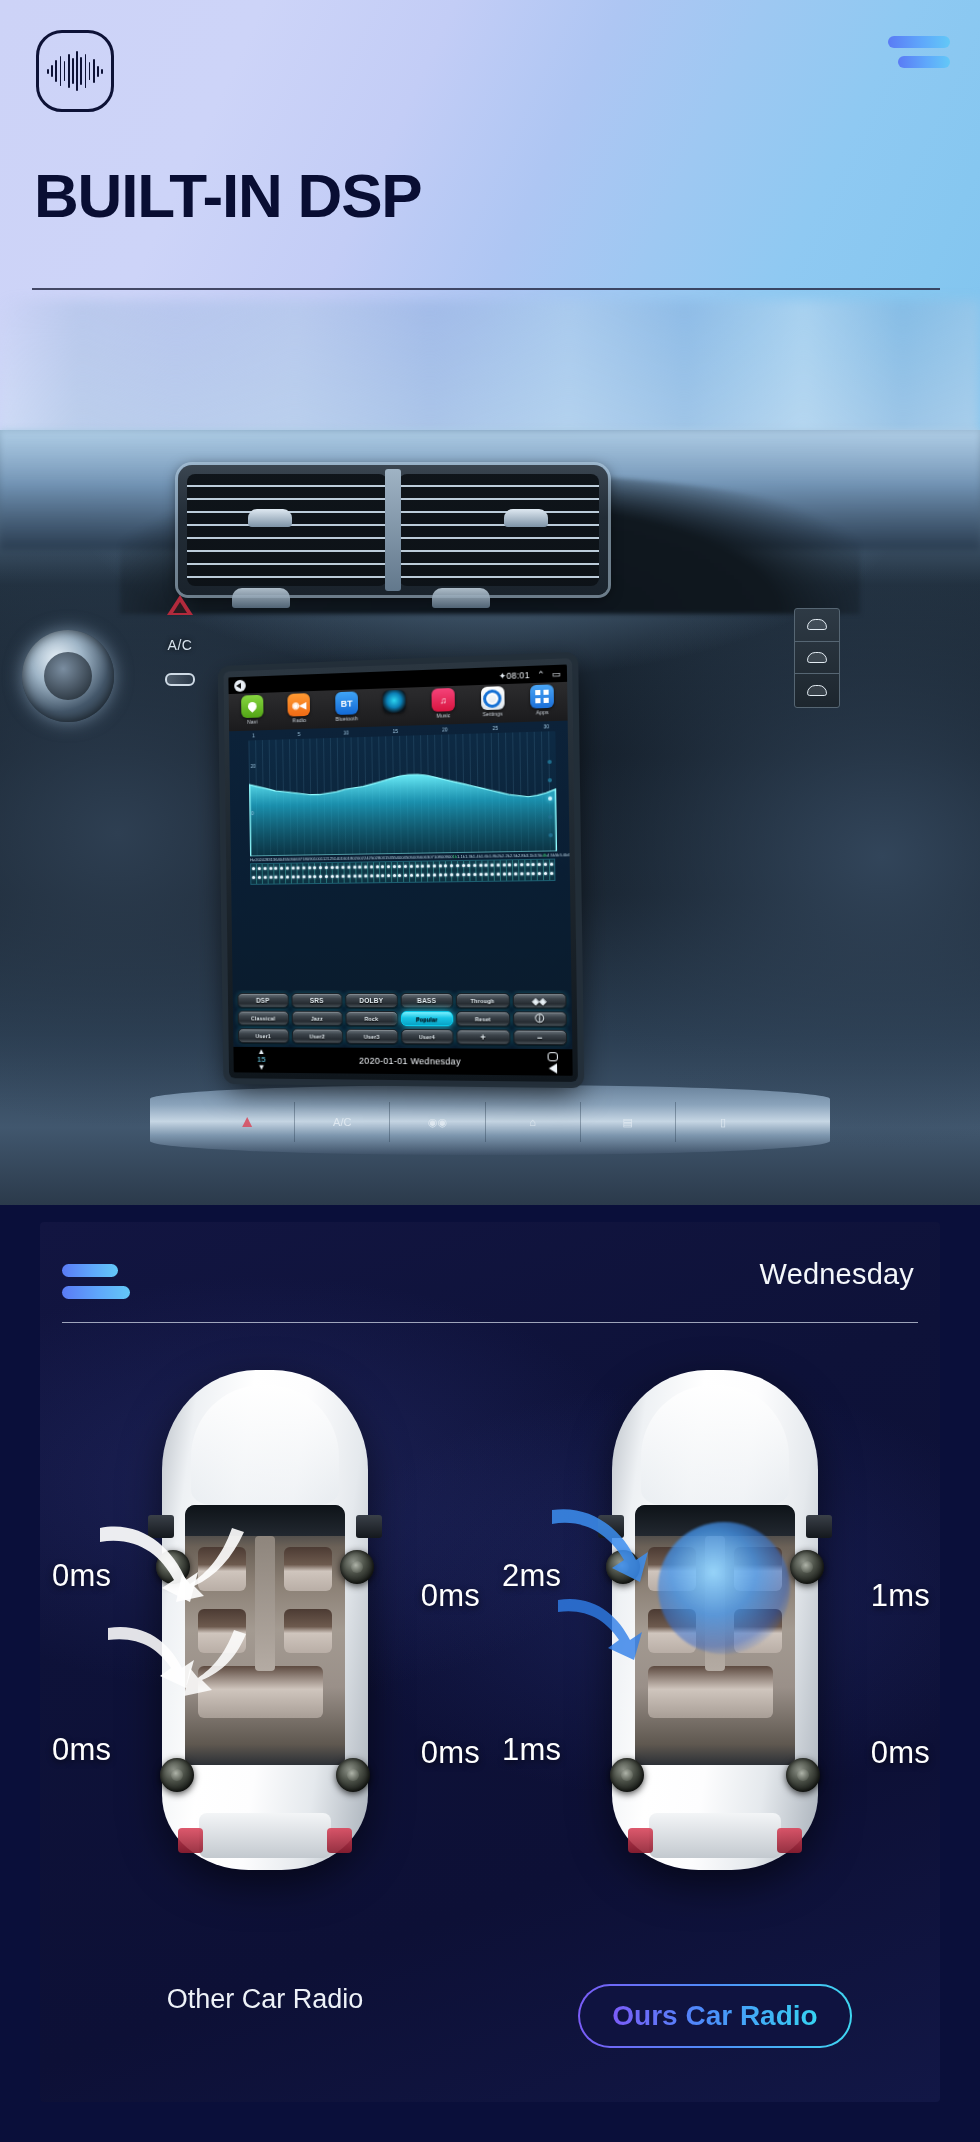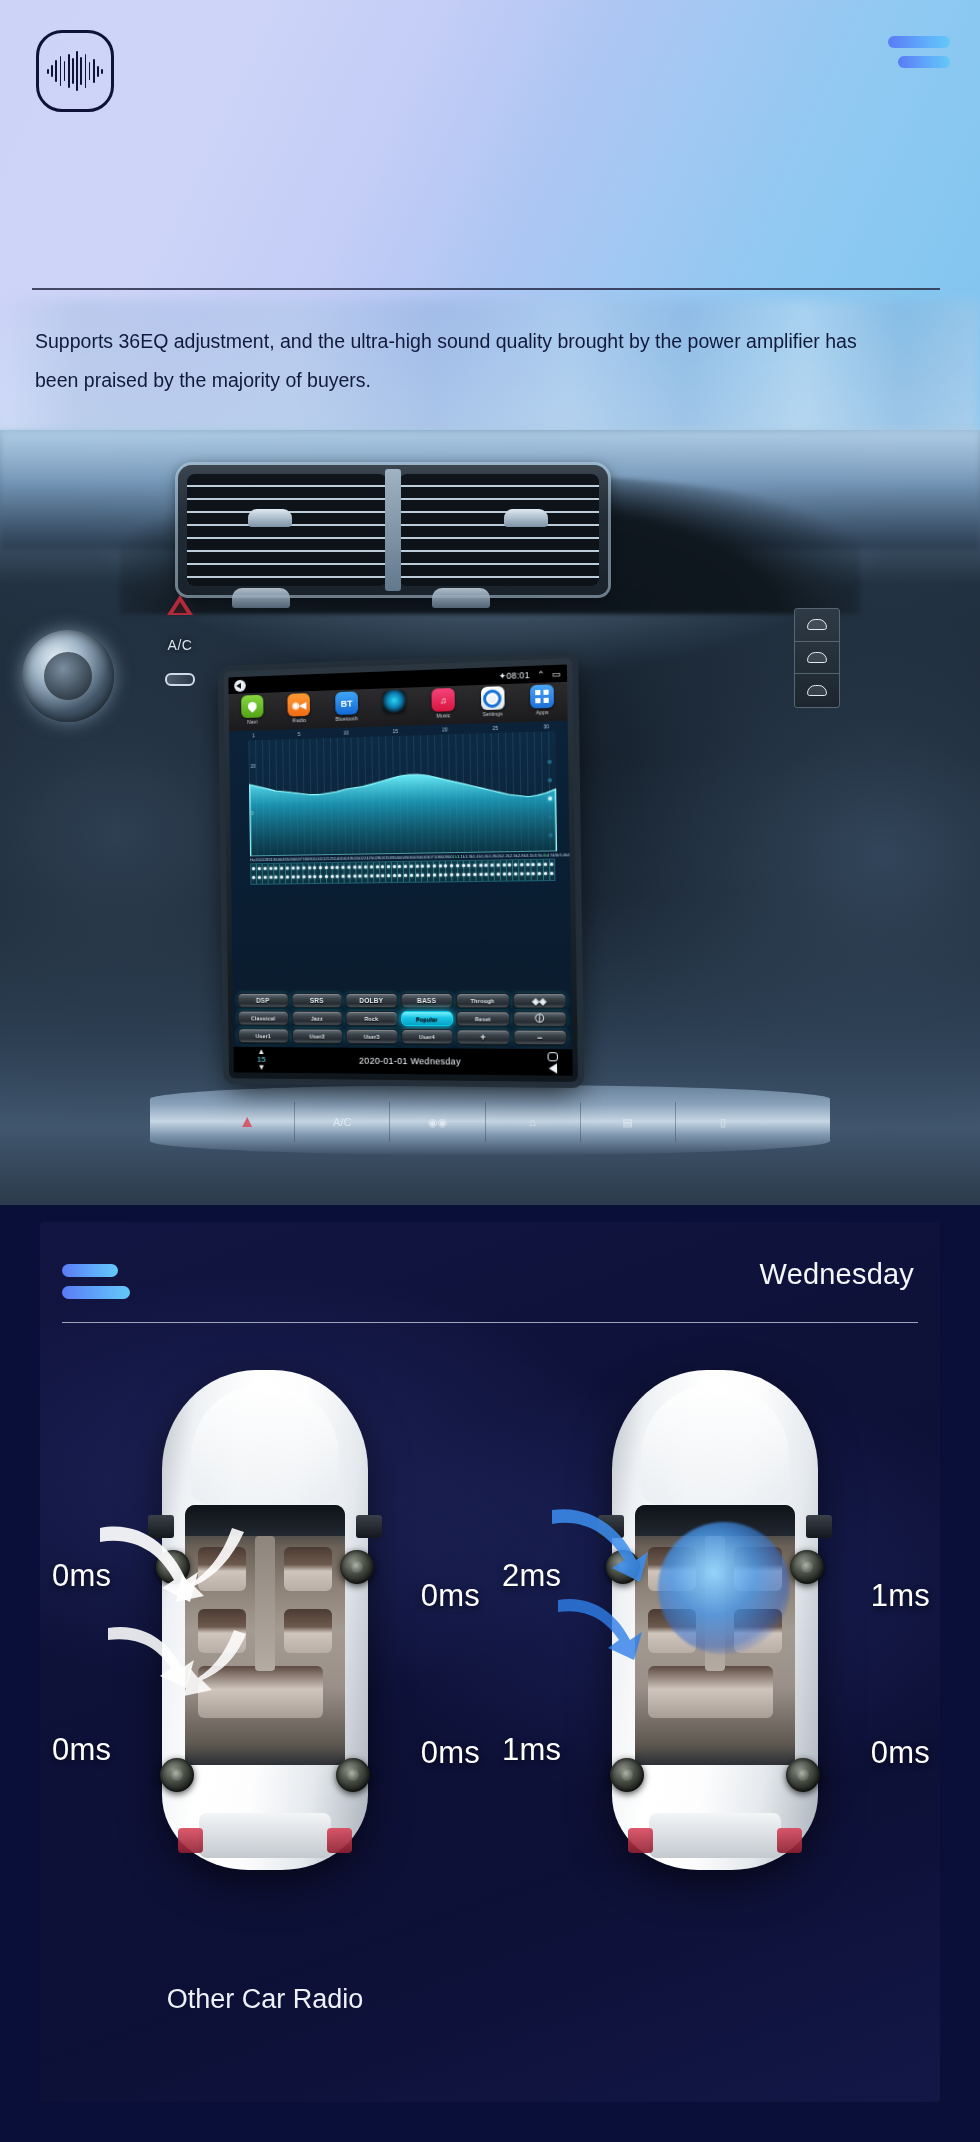--- a/index.html
+++ b/index.html
@@ -345,22 +345,22 @@
       <i style="height:11px"></i>
         <i style="height:5px"></i>
     </div>
   </div>
 
   <div class="hamburger">
     <div class="ham-bar b1"></div>
     <div class="ham-bar b2"></div>
   </div>
 
+  <div class="title">BUILT-IN DSP</div>
   <div class="rule"></div>
-  <div class="desc">Supports 36EQ adjustment, and the ultra-high sound quality brought by the power amplifier has been praised by the majority of buyers.</div>
 
   <div class="dash">
     <div class="dash-glass"></div>
     <div class="dash-hood"></div>
 
     <div class="vents">
       <div class="vent l"></div>
       <div class="vent r"></div>
       <div class="vent-div"></div>
       <div class="vent-knob a"></div>
@@ -770,13 +770,18 @@
       <div class="ms tl">2ms</div>
       <div class="ms tr">1ms</div>
       <div class="ms bl">1ms</div>
       <div class="ms br">0ms</div>
     </div>
   </div>
 
   <div class="caption left">
     <span class="cap-plain">Other Car Radio</span>
   </div>
+  <div class="caption right">
+    <div class="pill">
+      <span>Ours Car Radio</span>
+    </div>
+  </div>
 </div>
 
 </body></html>

